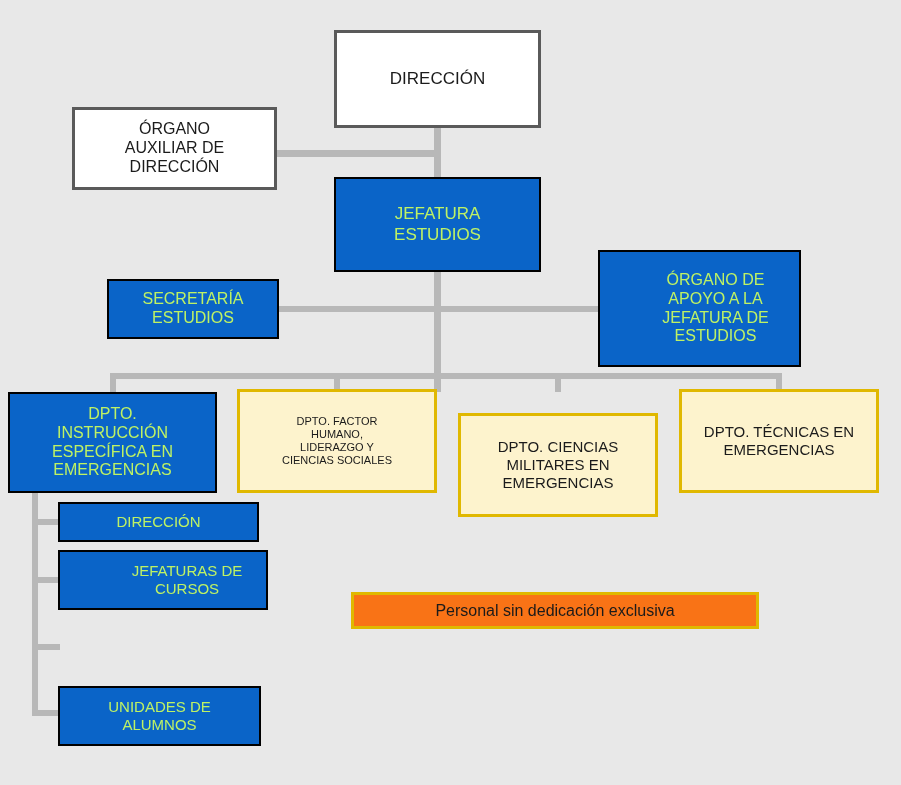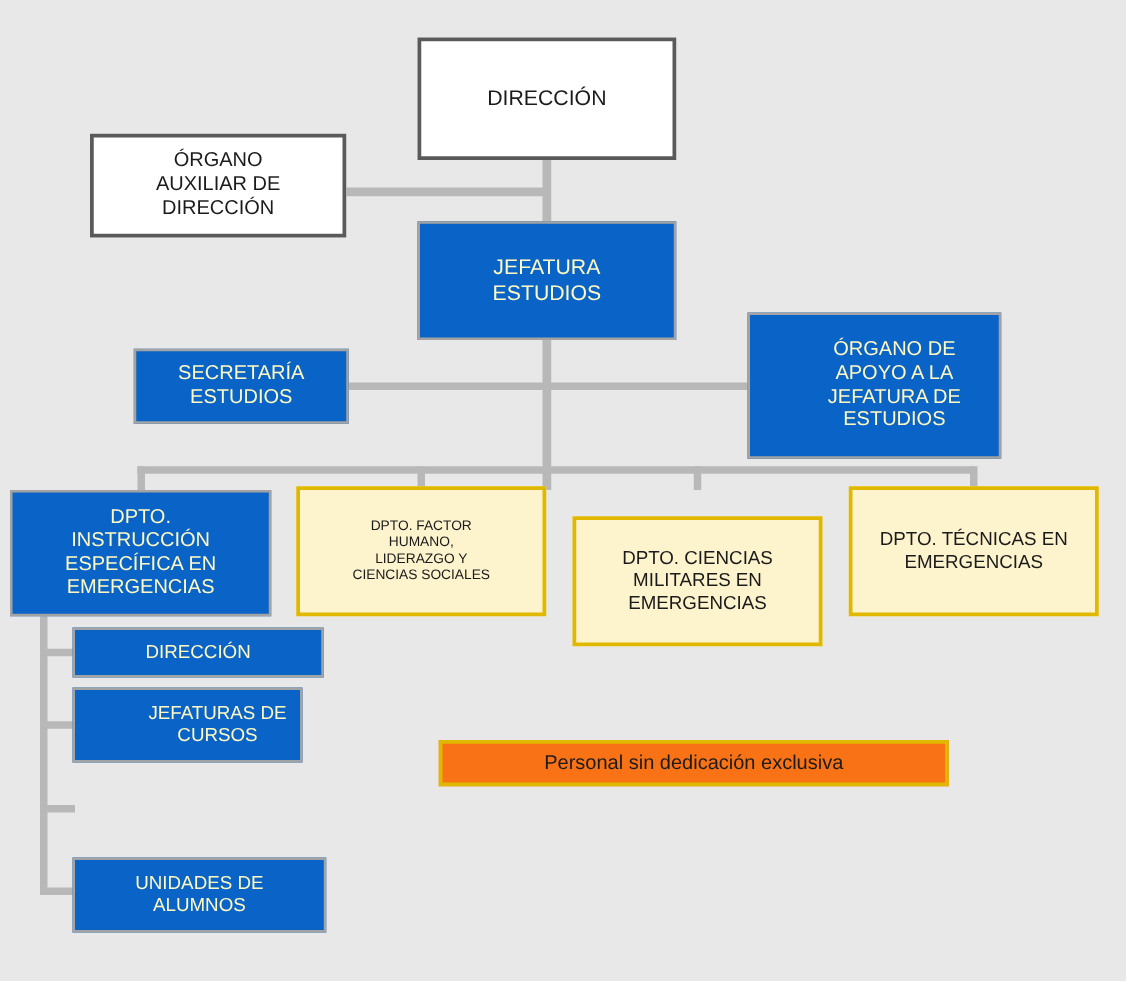--- a/index.html
+++ b/index.html
@@ -29,22 +29,22 @@
     white-space: pre-line;
     z-index: 3;
   }
   .node.white {
     background: #ffffff;
     border: 3px solid #5a5a5a;
     color: #1b1b1b;
   }
   .node.blue {
     background: #0a64c8;
-    border: 2px solid #a3a3a3;
-    color: #fef9c3;
+    border: 2px solid #000000;
+    color: #bef264;
   }
   .node.yellow {
     background: #fdf3cd;
     border: 3px solid #e0b800;
     color: #1b1b1b;
   }
   .connector {
     position: absolute;
     background: #b8b8b8;
     z-index: 1;
@@ -99,18 +99,18 @@
     <div class="node yellow" style="left: 237px; top: 389px; width: 200px; height: 104px; font-size: 11px;">DPTO. FACTOR
 HUMANO,
 LIDERAZGO Y
 CIENCIAS SOCIALES</div>
     <div class="node yellow" style="left: 458px; top: 389px; width: 200px; height: 104px; font-size: 15px; margin-top: 24px;">DPTO. CIENCIAS
 MILITARES EN
 EMERGENCIAS</div>
     <div class="node yellow" style="left: 679px; top: 389px; width: 200px; height: 104px; font-size: 15px;">DPTO. TÉCNICAS EN
 EMERGENCIAS</div>
     <div class="node blue" style="left: 58px; top: 502px; width: 201px; height: 40px; font-size: 15px;">DIRECCIÓN</div>
-    <div class="node blue" style="left: 58px; top: 550px; width: 184px; height: 60px; font-size: 15px; padding-left: 48px;">JEFATURAS DE
+    <div class="node blue" style="left: 58px; top: 550px; width: 210px; height: 60px; font-size: 15px; padding-left: 48px;">JEFATURAS DE
 CURSOS</div>
     <div class="node blue" style="left: 58px; top: 686px; width: 203px; height: 60px; font-size: 15px;">UNIDADES DE
 ALUMNOS</div>
     <div class="legend" style="left: 351px; top: 592px; width: 408px; height: 37px; font-size: 16px;">Personal sin dedicación exclusiva</div>
   </div>
 
 </body></html>

